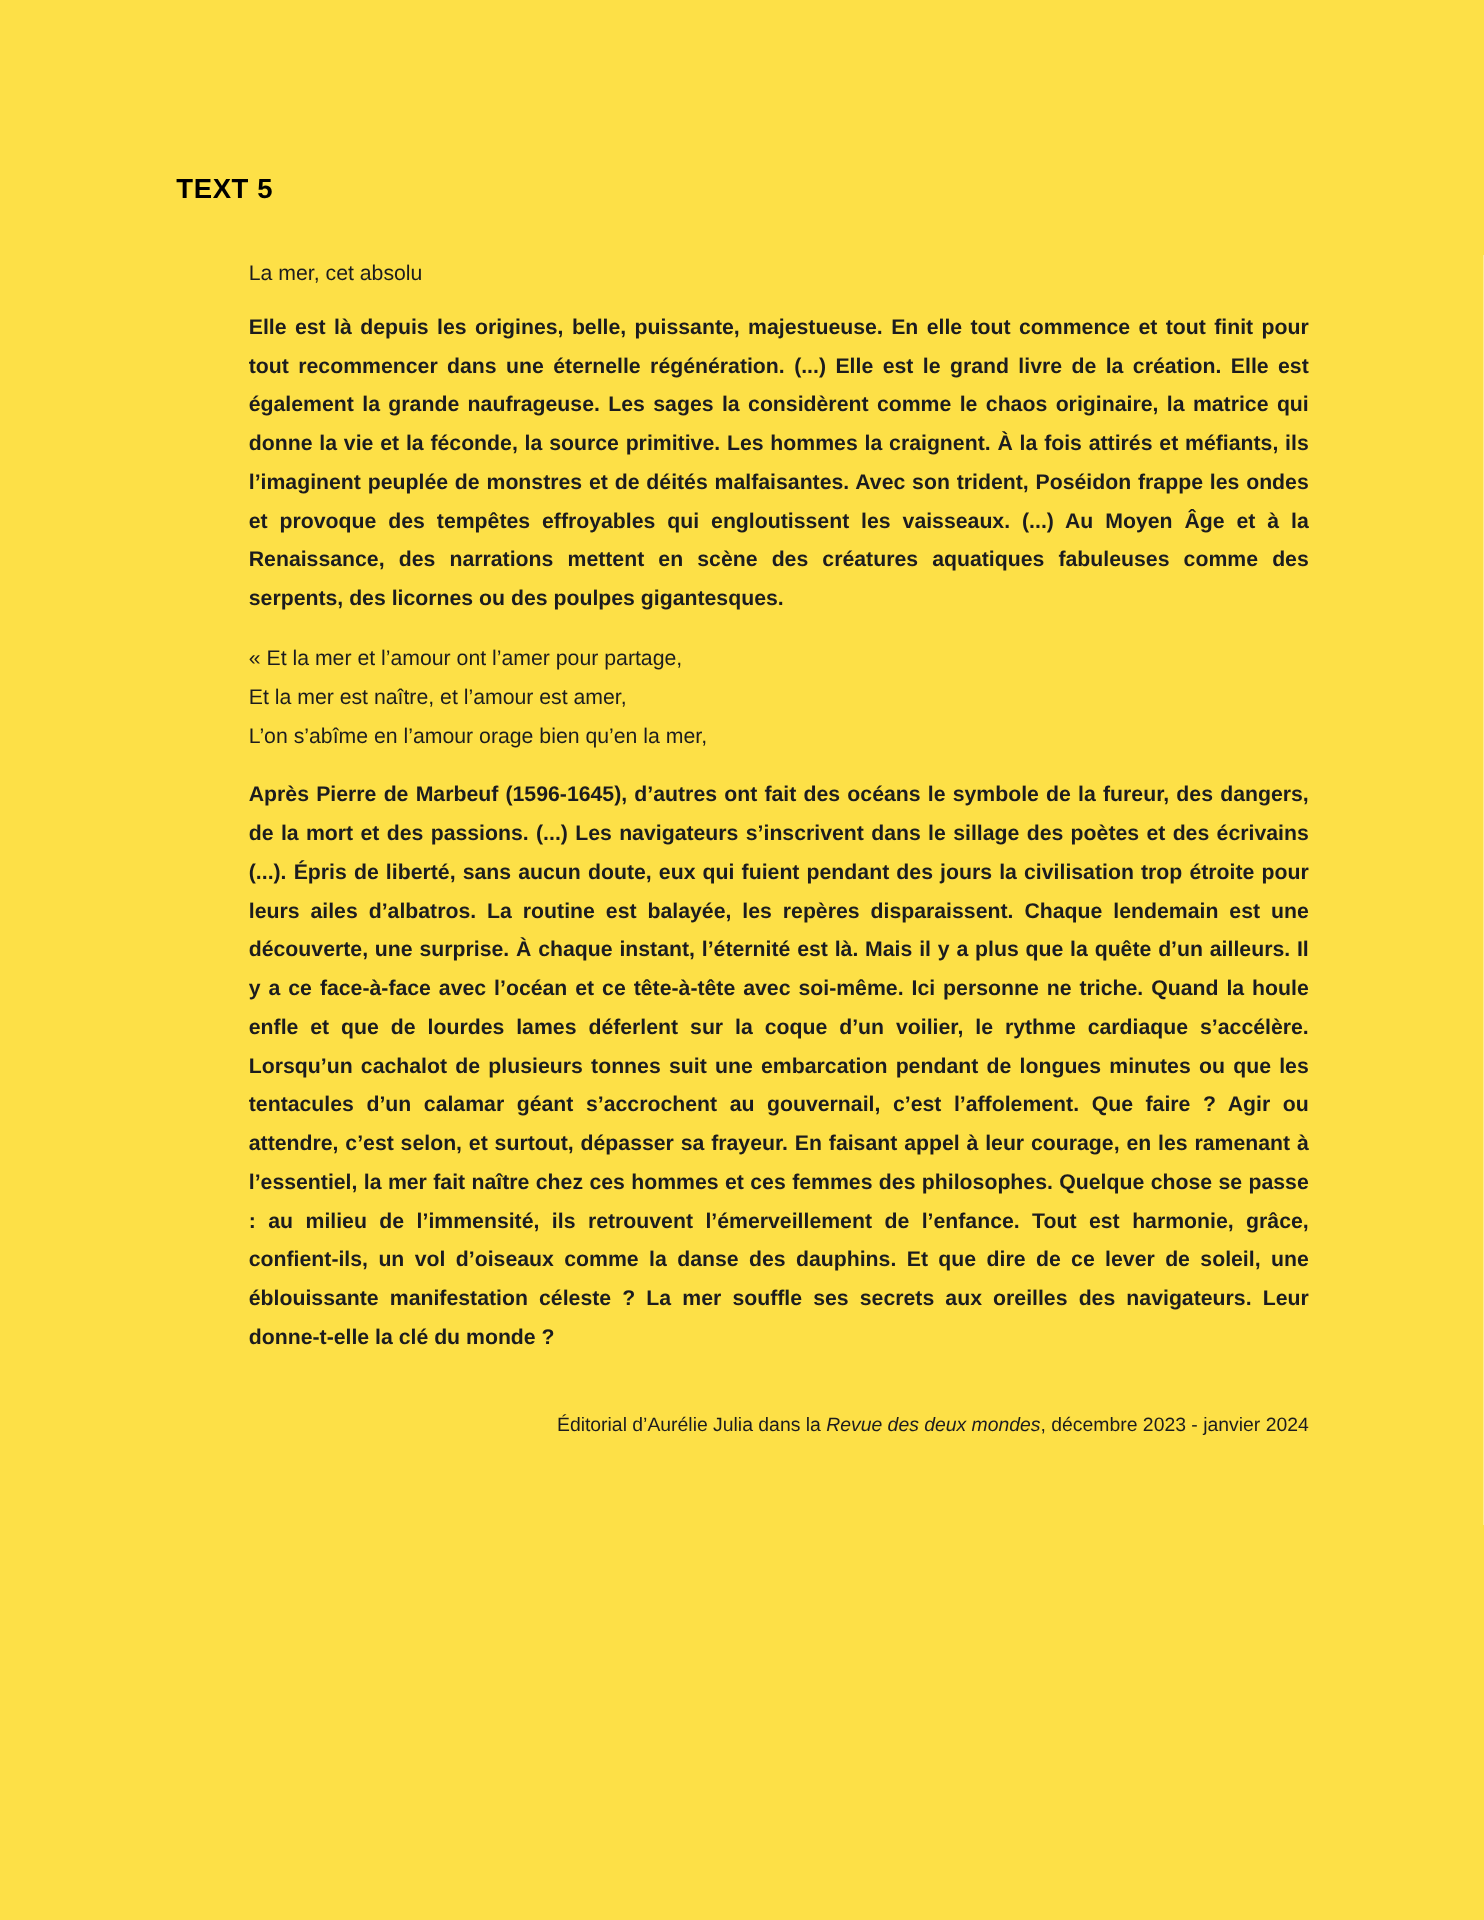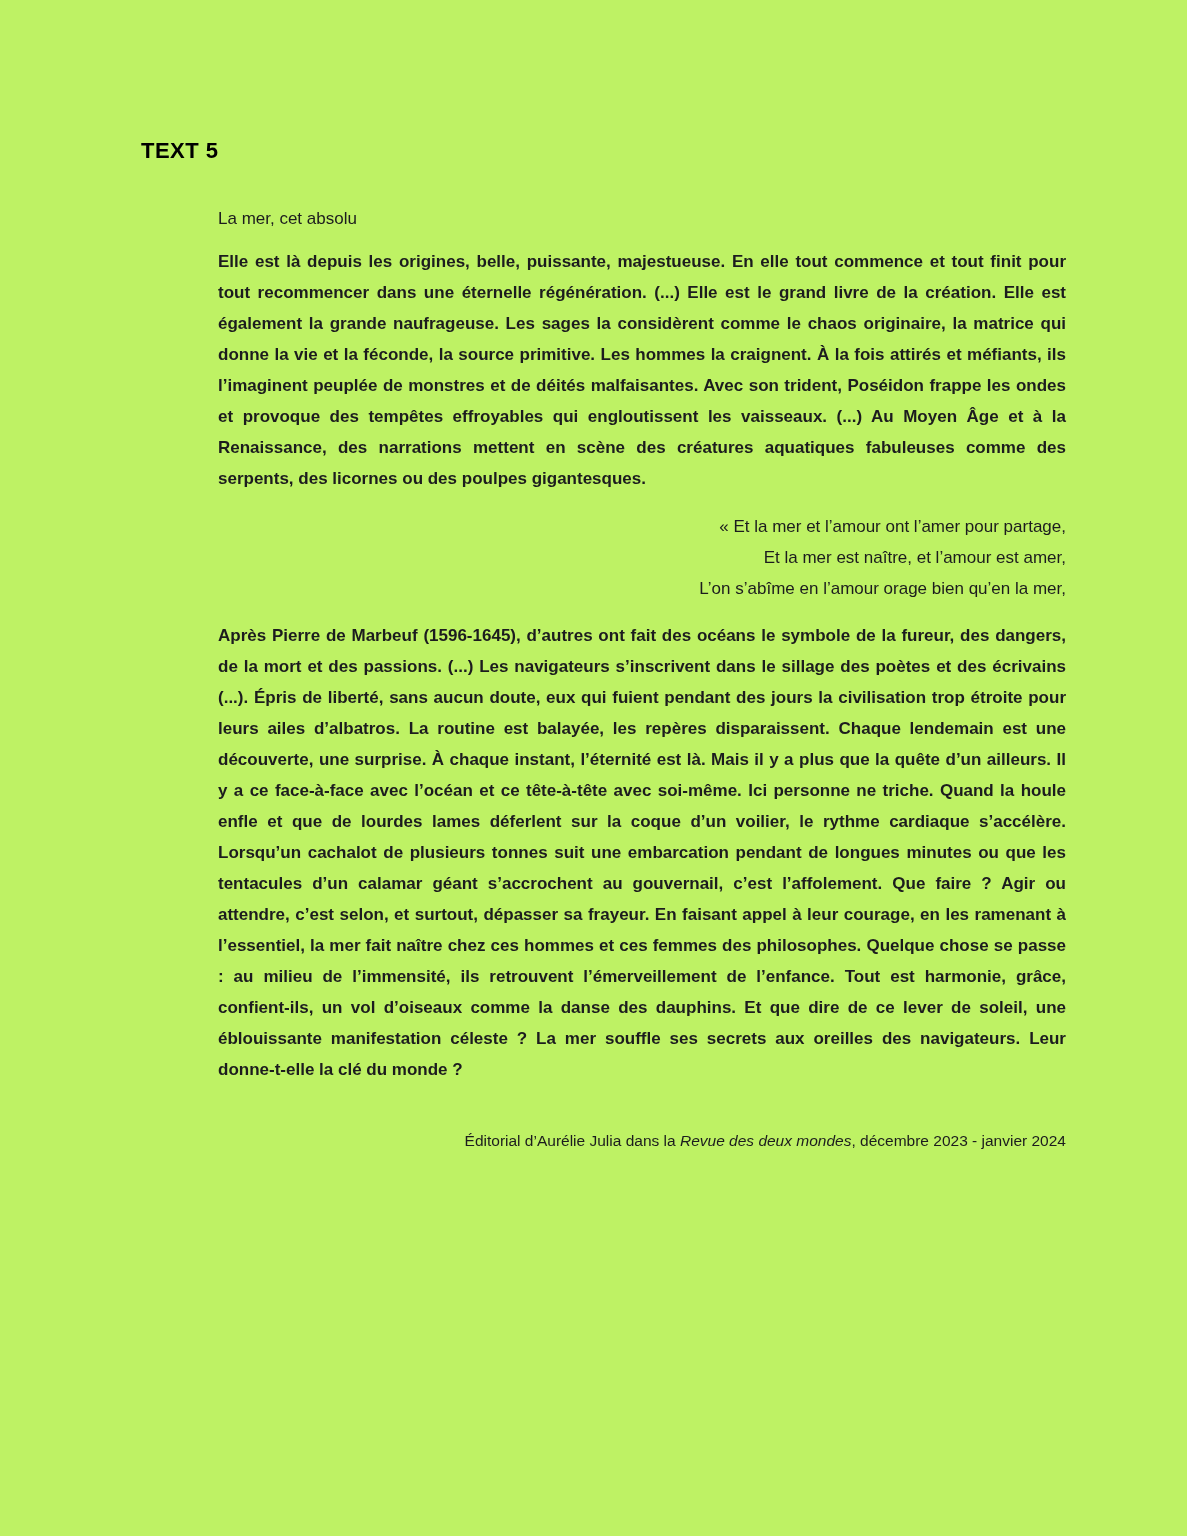--- a/index.html
+++ b/index.html
@@ -4,59 +4,59 @@
 <style>
   html, body {
     margin: 0;
     padding: 0;
     background: #ffffff;
   }
   .page {
     position: relative;
     width: 1187px;
     height: 1536px;
-    background: #bef264;
+    background: #fde047;
     font-family: "Liberation Sans", sans-serif;
     color: #1c1c1e;
     overflow: hidden;
   }
   .doc-heading {
     position: absolute;
     left: 141px;
     top: 138px;
     margin: 0;
     font-size: 22px;
     font-weight: 700;
     letter-spacing: 0.5px;
     color: #000000;
     font-family: "Liberation Sans", sans-serif;
   }
   .content {
     position: absolute;
-    left: 218px;
+    left: 199px;
     top: 203px;
     width: 848px;
     font-size: 17px;
     line-height: 31px;
   }
   .article-title {
     margin: 0 0 12px 0;
   }
   .para {
     margin: 0 0 11px 0;
     text-align: justify;
     text-justify: inter-word;
     font-weight: bold;
   }
   .para.last-flush {
     margin-bottom: 12px;
   }
   .poem {
     margin: 17px 0 16px 0;
-    text-align: right;
+    text-align: left;
   }
   .poem-line {
     line-height: 31px;
   }
   .attribution {
     margin: 40px 0 0 0;
     font-size: 15.5px;
     text-align: right;
   }
   .attribution em {

